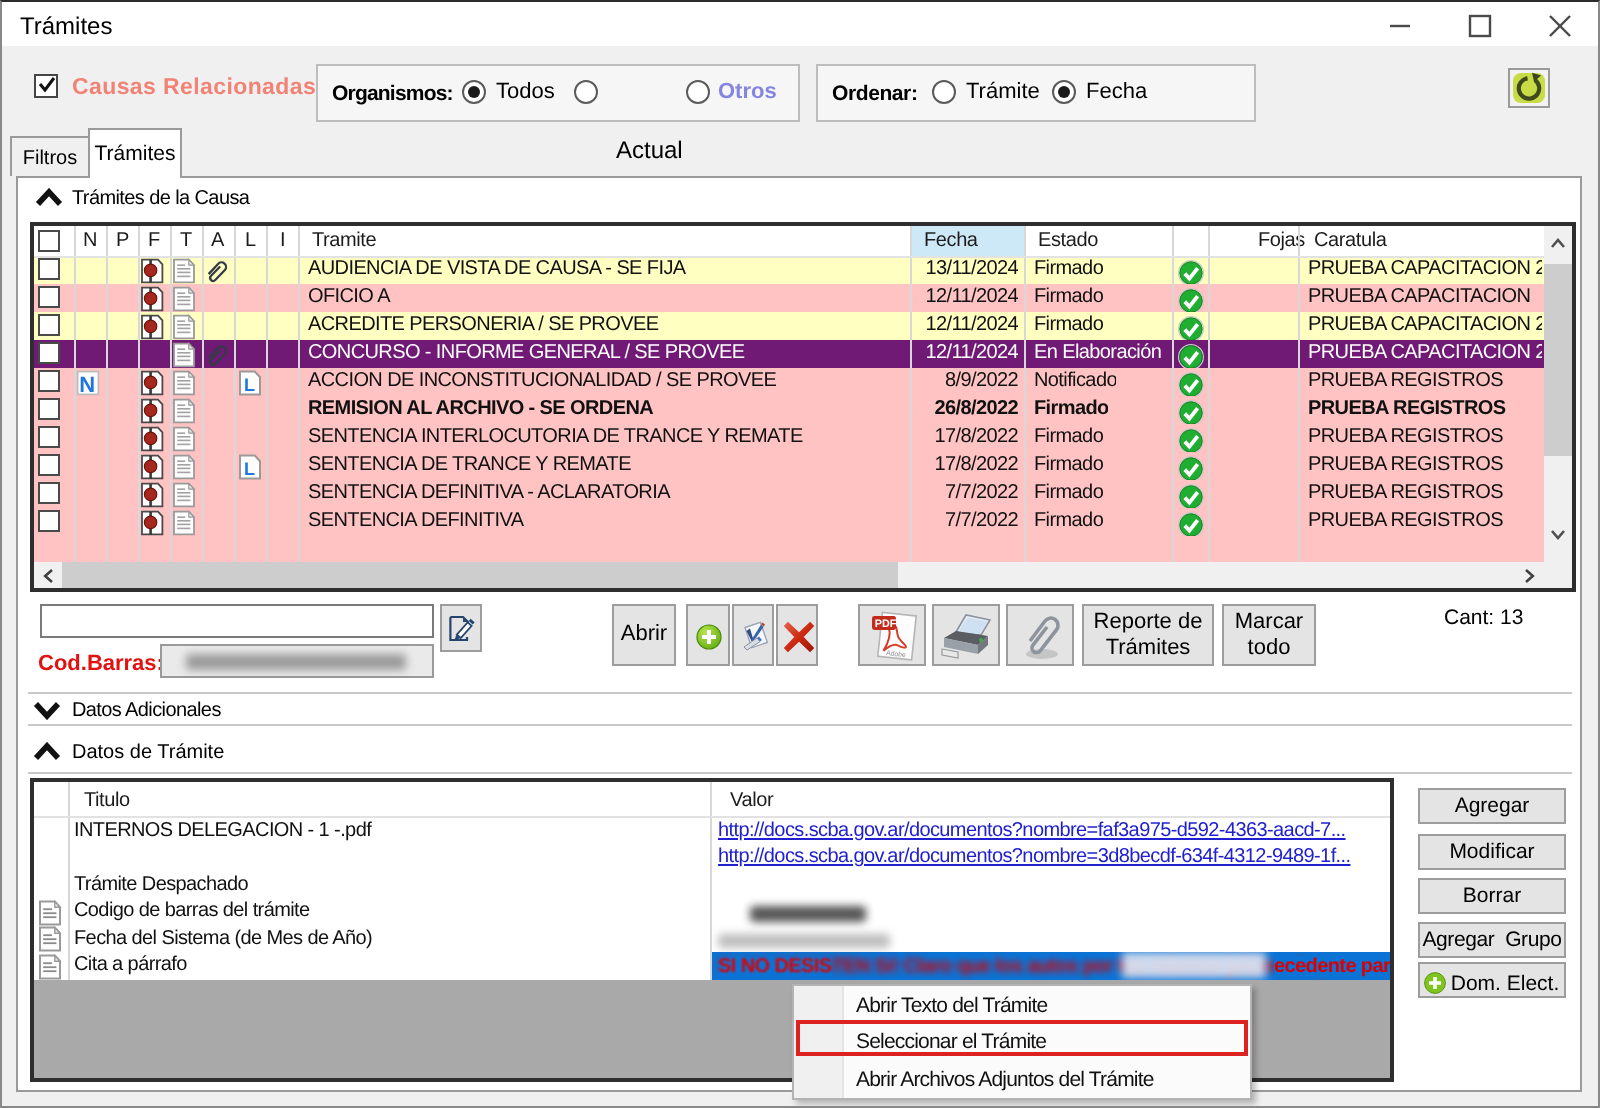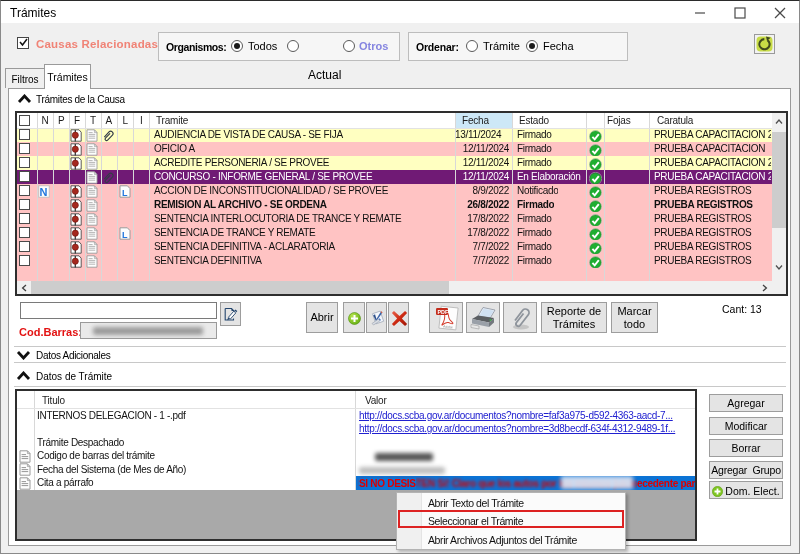--- a/index.html
+++ b/index.html
@@ -143,37 +143,37 @@
   <div class="hcell" style="left:24.5px;">N</div>
   <div class="hcell" style="left:41px;">P</div>
   <div class="hcell" style="left:57px;">F</div>
   <div class="hcell" style="left:73px;">T</div>
   <div class="hcell" style="left:88.5px;">A</div>
   <div class="hcell" style="left:105.5px;">L</div>
   <div class="hcell" style="left:123px;">I</div>
   <div class="hcell" style="left:139px;">Tramite</div>
   <div class="hcell" style="left:445px;">Fecha</div>
   <div class="hcell" style="left:502px;">Estado</div>
-  <div class="hcell" style="left:590px;">Fojas</div>
+  <div class="hcell" style="left:612px;">Fojas</div>
   <div class="hcell" style="left:640px;">Caratula</div>
   <div class="rcb" style="left:2px;top:1.5px;"></div>
 
   <div class="trow bg-y" style="top:15px;">
     <div class="rcb"></div>
     <svg class="icon" style="left:53px">
           <use href="#i-fdoc"></use>
         </svg>
     <svg class="icon" style="left:69px">
           <use href="#i-tdoc"></use>
         </svg>
     <svg class="icon" style="left:84px;width:15px;height:14px">
           <use href="#i-clip"></use>
         </svg>
     <div class="cell" style="left:137px;width:296px;">AUDIENCIA DE VISTA DE CAUSA - SE FIJA</div>
-    <div class="cell" style="left:438px;width:54px;">13/11/2024</div>
+    <div class="cell" style="left:438px;width:54px;text-align:right;">13/11/2024</div>
     <div class="cell" style="left:500px;">Firmado</div>
     <svg class="ichk">
           <use href="#i-check"></use>
         </svg>
     <div class="cell" style="left:637px;width:117px;">PRUEBA CAPACITACION 2</div>
   </div>
   <div class="trow bg-p" style="top:29px;">
     <div class="rcb"></div>
     <svg class="icon" style="left:53px">
           <use href="#i-fdoc"></use>

